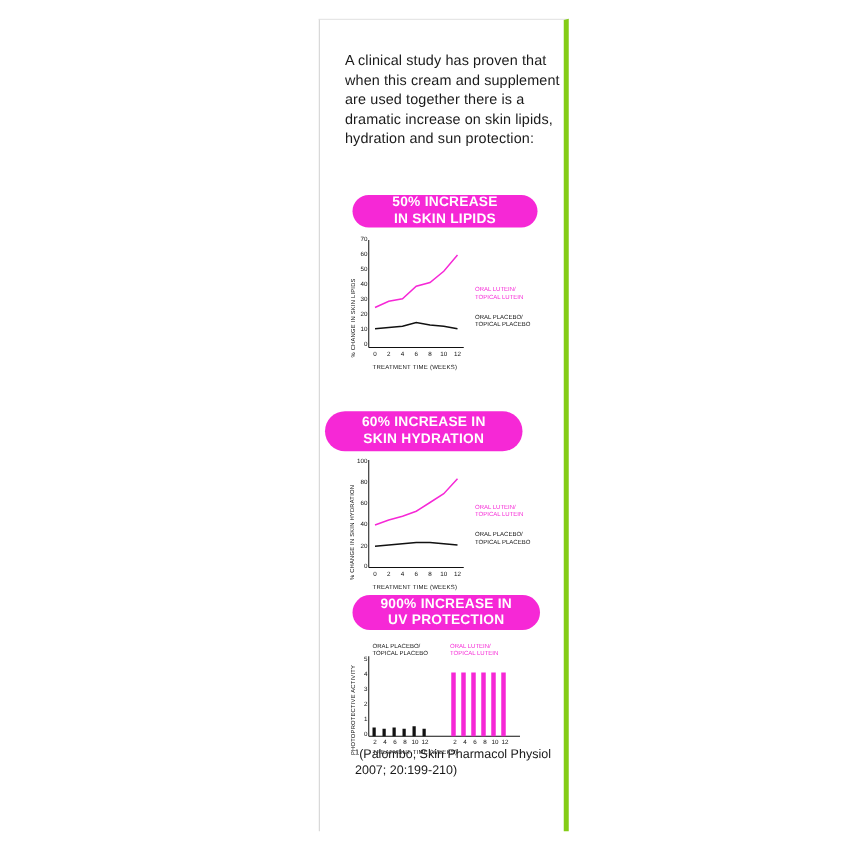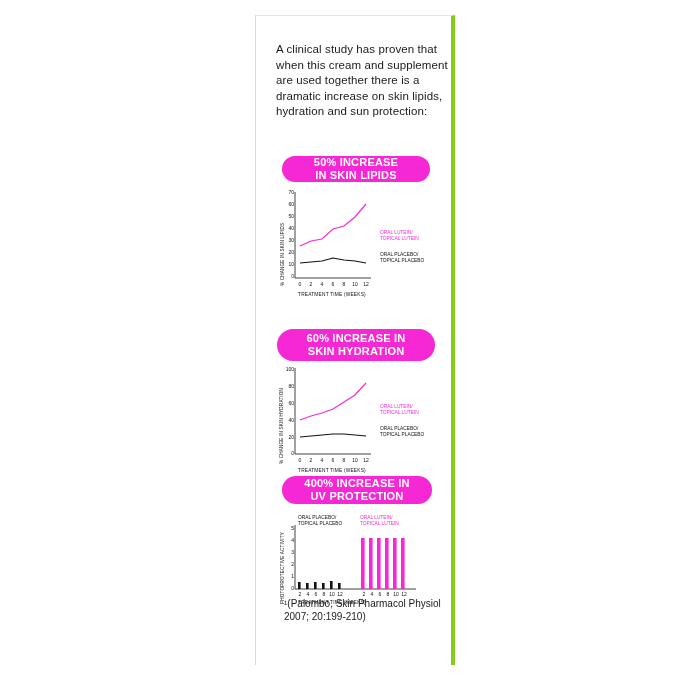--- a/index.html
+++ b/index.html
@@ -143,21 +143,21 @@
 
       <polyline points="44,75 55,74 66,73 77,70 88,72 99,73 110,75" fill="none" stroke="#111111" stroke-width="1.2"></polyline>
     </svg>
 
     <div class="legend pinkish" style="left:124px; top:42px; white-space:pre-line;">ORAL LUTEIN/
 TOPICAL LUTEIN</div>
     <div class="legend blackish" style="left:124px; top:64px; white-space:pre-line;">ORAL PLACEBO/
 TOPICAL PLACEBO</div>
   </div>
 
-  <div class="pill" style="left:21px; top:313px; width:158px; height:32px; white-space:pre-line;">60% INCREASE IN
+  <div class="pill" style="left:4px; top:313px; width:158px; height:32px; white-space:pre-line;">60% INCREASE IN
 SKIN HYDRATION</div>
 
   <div class="chart-block" style="top:348px; height:110px;">
     <div class="axis-title-y" style="left:23px; top:100px;">% CHANGE IN SKIN HYDRATION</div>
     <div class="axis-title-x" style="left:42px; top:104px;">TREATMENT TIME (WEEKS)</div>
 
     <div class="tick-y" style="left:26px; top:2px;">100</div>
     <div class="tick-y" style="left:26px; top:19px;">80</div>
     <div class="tick-y" style="left:26px; top:36px;">60</div>
     <div class="tick-y" style="left:26px; top:53px;">40</div>
@@ -180,21 +180,21 @@
 
       <polyline points="44,73 55,72 66,71 77,70 88,70 99,71 110,72" fill="none" stroke="#111111" stroke-width="1.2"></polyline>
     </svg>
 
     <div class="legend pinkish" style="left:124px; top:40px; white-space:pre-line;">ORAL LUTEIN/
 TOPICAL LUTEIN</div>
     <div class="legend blackish" style="left:124px; top:62px; white-space:pre-line;">ORAL PLACEBO/
 TOPICAL PLACEBO</div>
   </div>
 
-  <div class="pill" style="left:26px; top:460px; width:150px; height:28px; white-space:pre-line;">400% INCREASE IN
+  <div class="pill" style="left:26px; top:460px; width:150px; height:28px; white-space:pre-line;">900% INCREASE IN
 UV PROTECTION</div>
 
   <div class="chart-block" style="top:495px; height:105px;">
     <div class="axis-title-y" style="left:24px; top:93px;">PHOTOPROTECTIVE ACTIVITY</div>
     <div class="axis-title-x" style="left:42px; top:89px;">TREATMENT TIME (WEEKS)</div>
 
     <div class="tick-y" style="left:26px; top:14px;">5</div>
     <div class="tick-y" style="left:26px; top:26px;">4</div>
     <div class="tick-y" style="left:26px; top:38px;">3</div>
     <div class="tick-y" style="left:26px; top:50px;">2</div>

